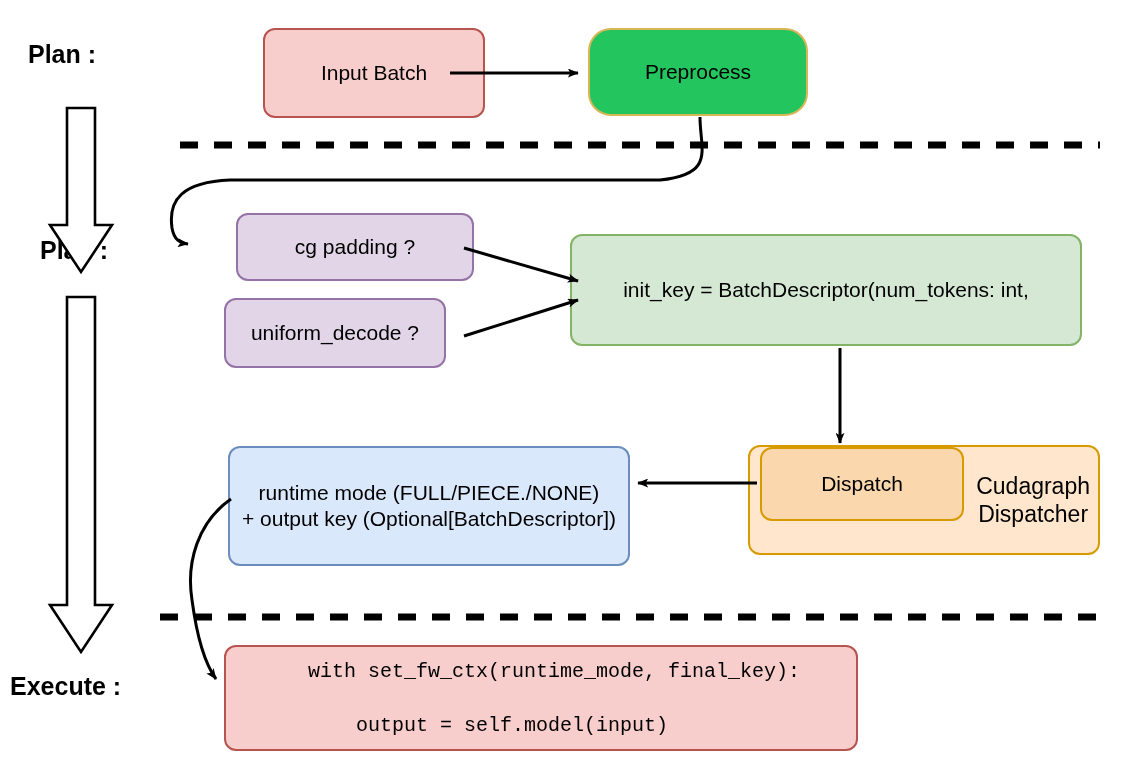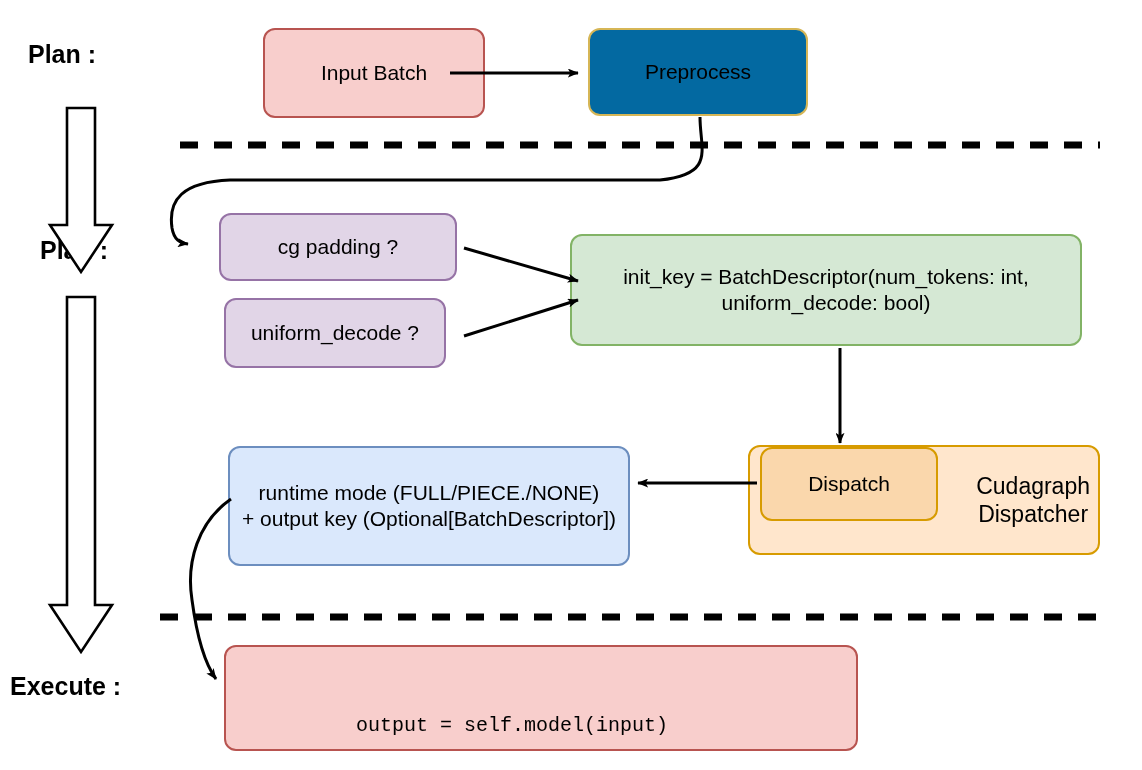--- a/index.html
+++ b/index.html
@@ -27,21 +27,21 @@
     font-size:21px;
     color:#000;
     line-height:1.22;
     font-family:"Liberation Sans", sans-serif;
     border-style:solid;
     border-width:2px;
   }
   .node .txt{display:block;padding:0 8px;}
 
   .n-input-batch{background:#f8cecc;border-color:#b85450;}
-  .n-preprocess{background:#0369a1;border-color:#d6b656;}
+  .n-preprocess{background:#22c55e;border-color:#d6b656;border-radius:23px;}
   .n-cg-padding,.n-uniform-decode{background:#e1d5e7;border-color:#9673a6;}
   .n-init-key{background:#d5e8d4;border-color:#82b366;}
   .n-dispatcher{background:#ffe6cc;border-color:#d79b00;}
   .n-dispatch{background:#fad7ac;border-color:#d79b00;}
   .n-runtime{background:#dae8fc;border-color:#6c8ebf;}
   .n-code{
     background:#f8cecc;border-color:#b85450;
     font-family:"Liberation Mono", monospace;
     font-size:20px;
     justify-content:flex-start;
@@ -67,57 +67,56 @@
   <div class="stage-label" style="left:10px; top:672px;text-align:center;">Execute :</div>
 
   <div class="node n-input-batch" style="left:226px; top:28px; width:222px; height:90px;margin-left:37px;">
     <span class="txt">Input Batch</span>
   </div>
 
   <div class="node n-preprocess" style="left:588px; top:28px; width:220px; height:88px;">
     <span class="txt">Preprocess</span>
   </div>
 
-  <div class="node n-cg-padding" style="left:219px; top:213px; width:238px; height:68px;">
+  <div class="node n-cg-padding" style="left:236px; top:213px; width:238px; height:68px;">
     <span class="txt">cg padding ?</span>
   </div>
 
   <div class="node n-uniform-decode" style="left:224px; top:298px; width:222px; height:70px;">
     <span class="txt">uniform_decode ?</span>
   </div>
 
   <div class="node n-init-key" style="left:570px; top:234px; width:512px; height:112px;">
     <span class="txt">
       <span>init_key = BatchDescriptor(num_tokens: int,</span><br>
-      <span>uniform_decode: bool)</span>
     </span>
   </div>
 
   <div class="node n-dispatcher" style="left:748px; top:445px; width:352px; height:110px;
               justify-content:flex-end; ">
     <span class="txt" style="font-size:23px;">
       <span>Cudagraph</span><br>
       <span>Dispatcher</span>
     </span>
   </div>
 
-  <div class="node n-dispatch" style="left:760px; top:447px; width:178px; height:74px;">
+  <div class="node n-dispatch" style="left:760px; top:447px; width:204px; height:74px;">
     <span class="txt">Dispatch</span>
   </div>
 
   <div class="node n-runtime" style="left:228px; top:446px; width:402px; height:120px;">
     <span class="txt">
       <span>runtime mode (FULL/PIECE./NONE)</span><br>
       <span>+ output key (Optional[BatchDescriptor])</span>
     </span>
   </div>
 
   <div class="node n-code" style="left:224px; top:645px; width:634px; height:106px;">
     <span class="txt">
-      <br>
+      <span>with set_fw_ctx(runtime_mode, final_key):</span><br>
       <span>    output = self.model(input)</span>
     </span>
   </div>
 
   <svg class="overlay" viewBox="0 0 1142 770">
     <defs>
       <marker id="ah" markerWidth="11" markerHeight="9" refX="10.2" refY="4.5" orient="auto" markerUnits="userSpaceOnUse">
         <path d="M0,0 L11,4.5 L0,9 L2.6,4.5 Z" fill="#000"></path>
       </marker>
     </defs>

